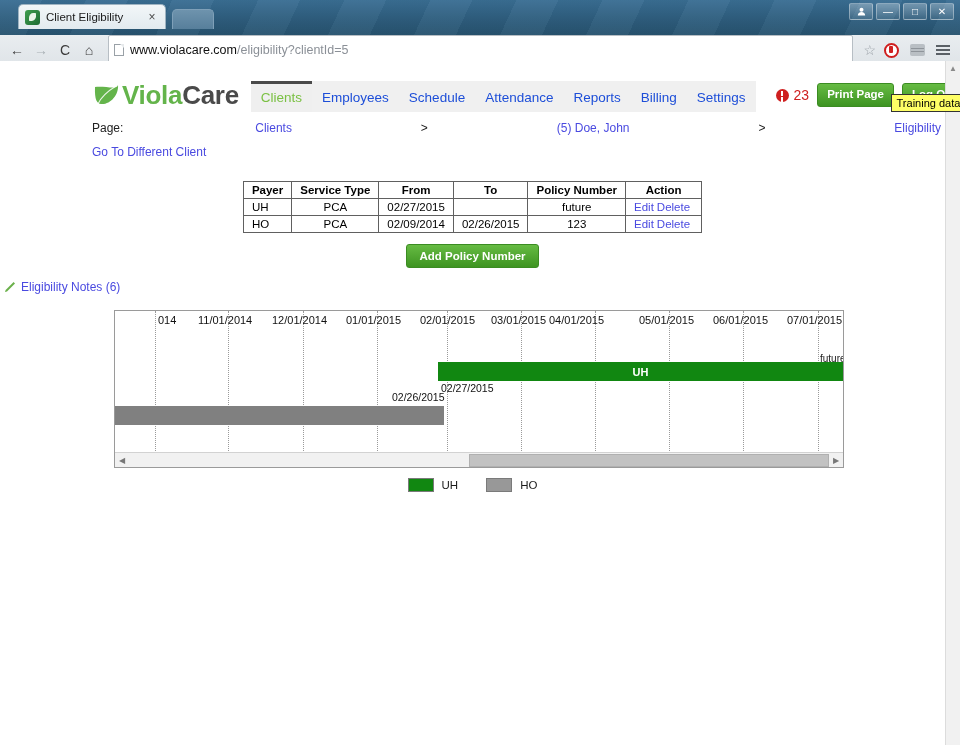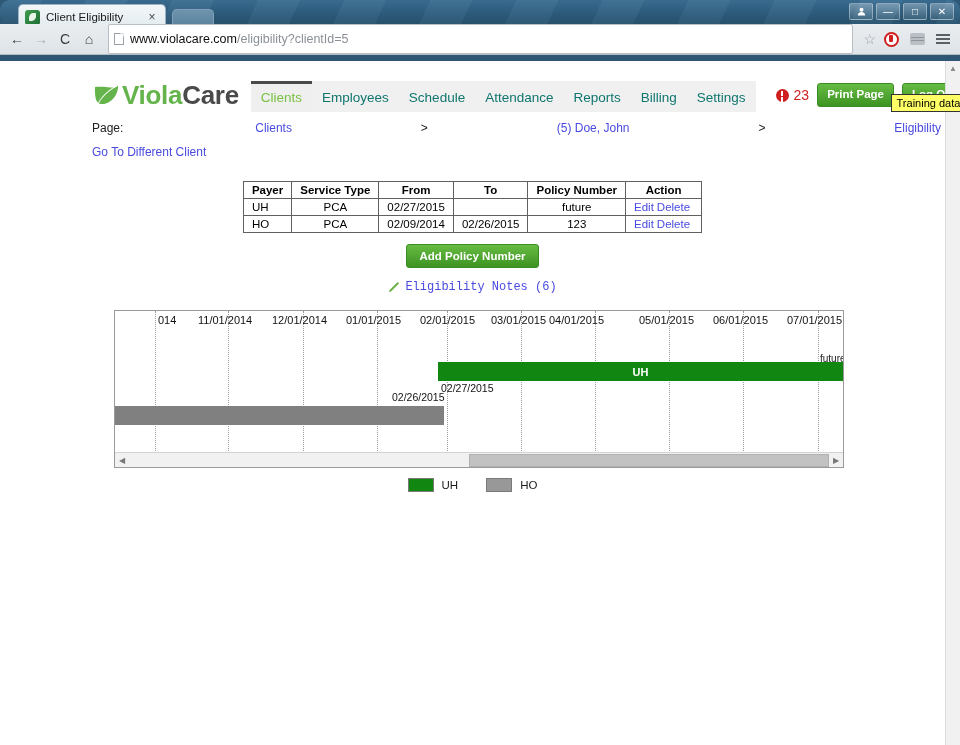--- a/index.html
+++ b/index.html
@@ -11,27 +11,26 @@
   }
   body { background: #ffffff; }
 
   
   .browser {
     width: 960px; height: 745px;
     position: relative;
     background: linear-gradient(180deg,#2f5877 0%,#27536f 40%,#2b5d7d 100%);
   }
   .titlebar {
-    height: 24px;
+    height: 35px;
     position: relative;
     background:
       repeating-linear-gradient(115deg, rgba(255,255,255,0.035) 0 38px, rgba(0,0,0,0.03) 38px 78px),
       linear-gradient(180deg,#3a6e93 0%,#2d5c7c 60%,#27536f 100%);
     overflow: hidden;
-    border-radius: 10px;
   }
   .tab {
     position: absolute;
     left: 18px; top: 4px;
     width: 148px; height: 25px;
     background: linear-gradient(180deg,#f2f6f8 0%,#e2eaef 100%);
     border: 1px solid #9fb4c2;
     border-bottom: none;
     border-top-left-radius: 5px; border-top-right-radius: 5px;
     display: flex; align-items: center;
@@ -156,21 +155,21 @@
     width: 28px; height: 24px; position: relative; margin-right: 2px;
   }
   .leaf svg { display:block; }
   .logo-text { font-size: 26px; font-weight: bold; letter-spacing: -0.3px; }
   .logo-viola { color: #64B44B; }
   .logo-care { color: #4a4a4a; }
 
   .mainnav { display: flex; margin-left: 12px; align-items: flex-end; height: 34px;}
   .navitem {
     padding: 7px 10px 8px 10px;
-    font-size: 13.5px; color: #0f766e;
+    font-size: 13.5px; color: #1d4ed8;
     background: #f0f0f0;
     border-top: 3px solid transparent;
     line-height: 1;
   }
   .navitem.active {
     color: #7ac043; background: #efefef;
     border-top: 3px solid #4a4a4a;
   }
 
   .header-right {
@@ -235,21 +234,21 @@
   table.policies th { font-weight: bold; color: #000; }
   table.policies td.left { text-align: left; }
   table.policies td.action a { margin-right: 3px; }
 
   .btnrow { display:flex; justify-content:center; margin-top: 11px; }
   .addbtn {
     background: linear-gradient(180deg,#66bb43,#3e9422);
     color: #fff; font-weight: bold; font-size: 11.5px;
     padding: 5px 12px; border: 1px solid #3b8c22; border-radius: 3px;
   }
-  .noterow { display:flex; justify-content:center; align-items:center; margin-top: 12px; gap: 5px; font-size: 12px; font-family: Liberation Mono, monospace; }
+  .noterow { display:flex; justify-content:flex-start; align-items:center; margin-top: 12px; gap: 5px; font-size: 12px; }
   .pencil { width: 12px; height: 12px; }
 
   
   .chartwrap {
     position: relative;
     margin: 16px 0 0 110px;
     width: 730px; height: 158px;
     background: #fff;
     border: 1px solid #9a9a9a;
     overflow: hidden;

